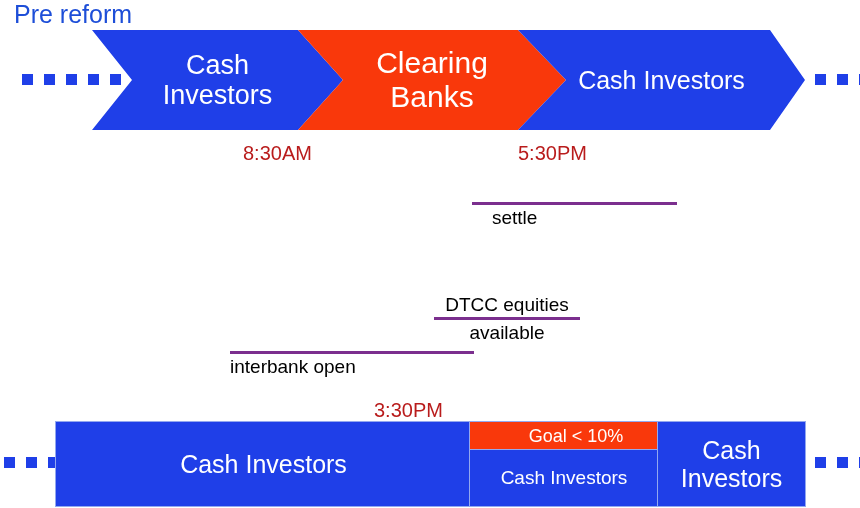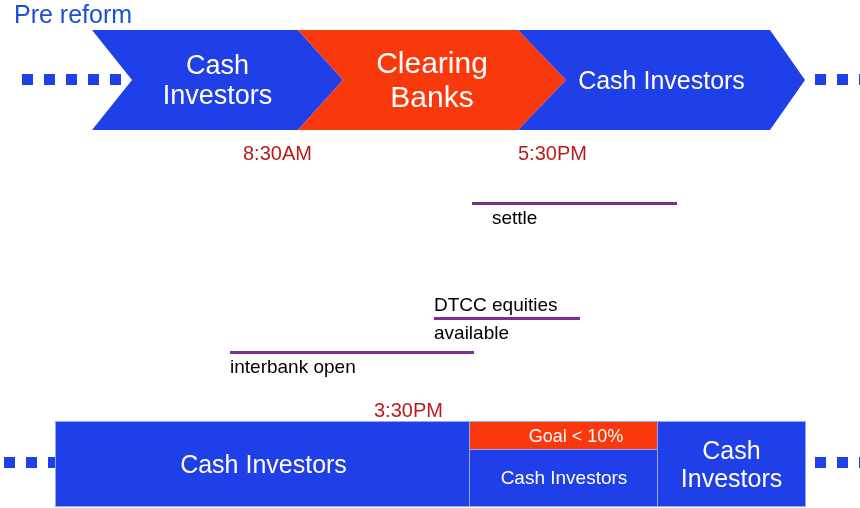--- a/index.html
+++ b/index.html
@@ -162,21 +162,21 @@
   </div>
 
   <div class="abs time-label" style="left:243px; top:143px;">8:30AM</div>
   <div class="abs time-label" style="left:518px; top:143px;">5:30PM</div>
 
   <div class="abs annot" style="left:472px; top:201px; width:205px;">
     <span class="rule"></span>
     <span class="l2" style="margin-left:20px;">settle</span>
   </div>
 
-  <div class="abs annot" style="left:434px; top:294px; width:146px;">
+  <div class="abs annot" style="left:434px; top:294px; width:146px;text-align:center;">
     <span class="l1">DTCC equities</span>
     <span class="rule"></span>
     <span class="l2">available</span>
   </div>
 
   <div class="abs annot" style="left:230px; top:350px; width:244px;">
     <span class="rule"></span>
     <span class="l2">interbank open</span>
   </div>
 

